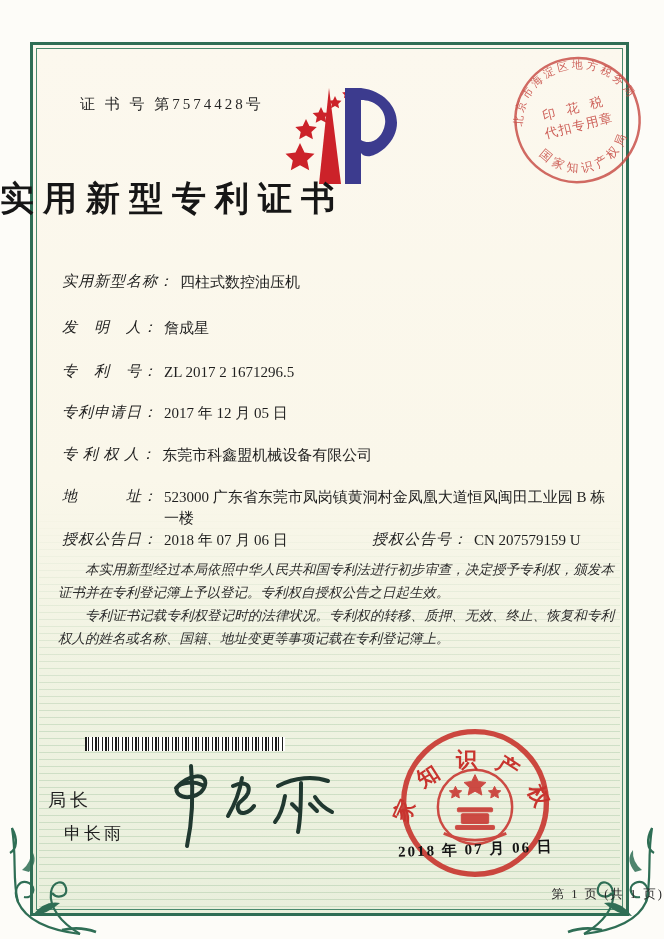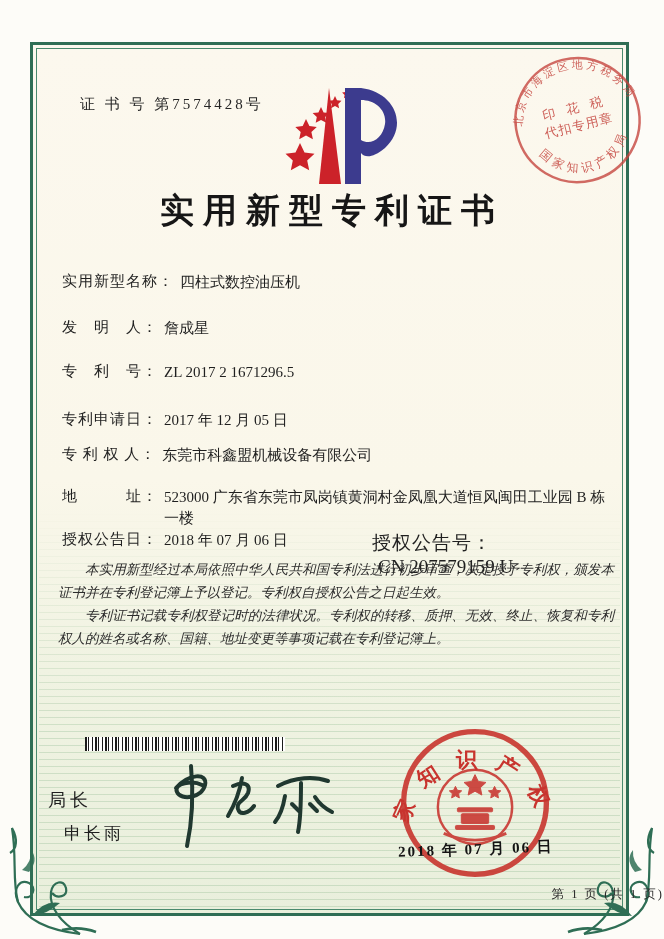--- a/index.html
+++ b/index.html
@@ -9,27 +9,27 @@
   .frame{position:absolute;left:30px;top:42px;width:599px;height:874px;
          border:3px solid #2f6e55;box-sizing:border-box;
          background:linear-gradient(180deg,#fcf8ee 0%,#faf7ea 50%,#f0f3e2 72%,#e9efdc 100%);}
   .frame-inner{position:absolute;inset:3px;border:1px solid #4a8a6d;}
   .waves{position:absolute;left:6px;right:6px;bottom:6px;height:46%;
          background:repeating-linear-gradient(0deg, rgba(96,156,104,.22) 0 1.5px, rgba(0,0,0,0) 1.5px 7px);
          -webkit-mask-image:linear-gradient(180deg,transparent 0,black 55%);
                  mask-image:linear-gradient(180deg,transparent 0,black 55%);}
   .cert-no{position:absolute;left:80px;top:95px;font-size:15px;letter-spacing:3px;color:#262626;}
   .logo{position:absolute;left:263px;top:86px;}
-  .title{position:absolute;left:0;top:188px;width:100%;text-align:center;
+  .title{position:absolute;left:0;top:176px;width:100%;text-align:left;
          font-size:34px;font-weight:700;letter-spacing:9px;color:#161616;}
   .fields{position:absolute;left:62px;top:268px;width:556px;font-size:15px;}
   .frow{position:absolute;left:0;display:flex;}
-  .flabel{white-space:nowrap;letter-spacing:1px;}
+  .flabel{white-space:nowrap;letter-spacing:1px;font-style:italic;}
   .fvalue{margin-left:6px;max-width:444px;line-height:21px;}
-  .grant-no{position:absolute;left:310px;display:flex;font-size:19px;flex-direction:column;}
+  .grant-no{position:absolute;left:310px;display:flex;font-size:15px;}
   .paras{position:absolute;left:58px;top:558px;width:556px;font-size:13.5px;line-height:23px;
          text-align:justify;color:#2c2c2c;font-style:italic;}
   .paras p{margin:0;text-indent:2em;font-style:italic;}
   .barcode{position:absolute;left:85px;top:737px;width:200px;height:14px;
            background:repeating-linear-gradient(90deg,#1b1b1b 0 2px,#fff 2px 3px,#1b1b1b 3px 4px,#fff 4px 7px,#1b1b1b 7px 8px,#fff 8px 10px);}
   .signer-title{position:absolute;left:48px;top:788px;font-size:18px;letter-spacing:4px;}
   .signer-name{position:absolute;left:64px;top:822px;font-size:17px;letter-spacing:3px;text-align:right;}
   .signature{position:absolute;left:148px;top:756px;}
   .seal{position:absolute;left:387px;top:714px;}
   .seal-date{position:absolute;left:398px;top:840px;font-size:15px;font-weight:700;
@@ -76,21 +76,21 @@
       <span class="fvalue">四柱式数控油压机</span>
     </div>
     <div class="frow" style="top:50px">
       <span class="flabel">发　明　人：</span>
       <span class="fvalue">詹成星</span>
     </div>
     <div class="frow" style="top:94px">
       <span class="flabel">专　利　号：</span>
       <span class="fvalue">ZL 2017 2 1671296.5</span>
     </div>
-    <div class="frow" style="top:142px">
+    <div class="frow" style="top:135px">
       <span class="flabel">专利申请日：</span>
       <span class="fvalue">2017 年 12 月 05 日</span>
     </div>
     <div class="frow" style="top:177px">
       <span class="flabel">专 利 权 人：</span>
       <span class="fvalue">东莞市科鑫盟机械设备有限公司</span>
     </div>
     <div class="frow" style="top:219px">
       <span class="flabel">地　　　址：</span>
       <span class="fvalue">523000 广东省东莞市凤岗镇黄洞村金凤凰大道恒风闽田工业园 B 栋一楼</span>

